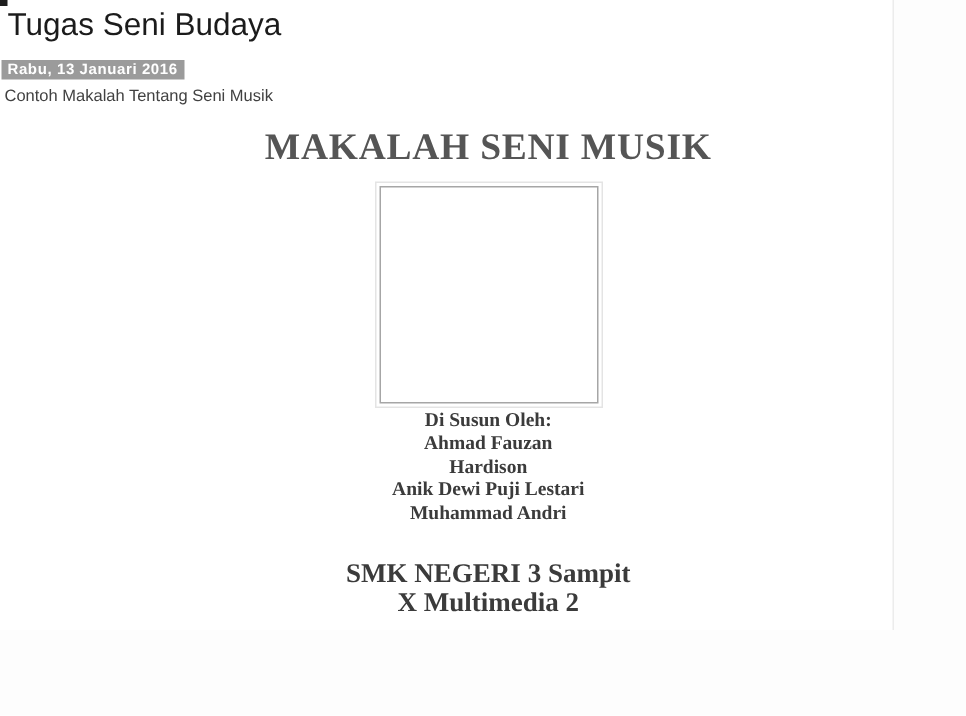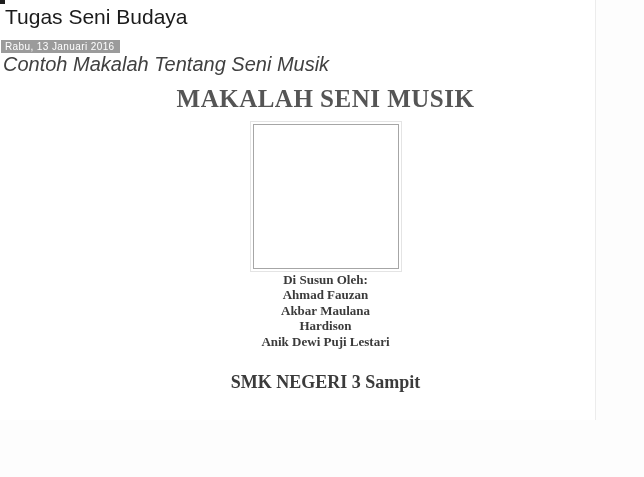--- a/index.html
+++ b/index.html
@@ -35,33 +35,32 @@
     cursor: pointer;
   }
   .date-badge {
     position: absolute;
     left: 1px; top: 40px;
     height: 13px;
     background: #9b9b9b;
     color: #ffffff;
     font-size: 10px;
     line-height: 13px;
-    font-weight: normal;
+    font-weight: bold;
     letter-spacing: 0.4px;
     padding: 0 5px 0 4px;
     white-space: nowrap;
   }
   .post-title {
     position: absolute;
     left: 3px; top: 55px;
-    font-size: 20px;
+    font-size: 11px;
     line-height: 18px;
     color: #414141;
     cursor: pointer;
-    font-style: italic;
   }
   .doc {
     position: absolute;
     left: 0; top: 86px;
     width: 595px;
     text-align: center;
     font-family: "Liberation Serif", "DejaVu Serif", serif;
     color: #3b3b3b;
     padding-left: 28px;
   }
@@ -123,24 +122,25 @@
 
       <h1 class="doc-heading">MAKALAH SENI MUSIK</h1>
 
       <div class="cover-box">
         <div class="cover-box-inner"></div>
       </div>
 
       <div class="byline-block">
         <div>Di Susun Oleh:</div>
         <div>Ahmad Fauzan</div>
-        <div>Akbar Maulana</div>
         <div>Hardison</div>
         <div>Anik Dewi Puji Lestari</div>
+        <div>Muhammad Andri</div>
       </div>
 
       <div class="footer-block">
         <div class="footer-line">SMK NEGERI 3 Sampit</div>
+        <div class="footer-line">X Multimedia 2</div>
       </div>
 
     </div>
   </div>
 </div>
 
 </body></html>

